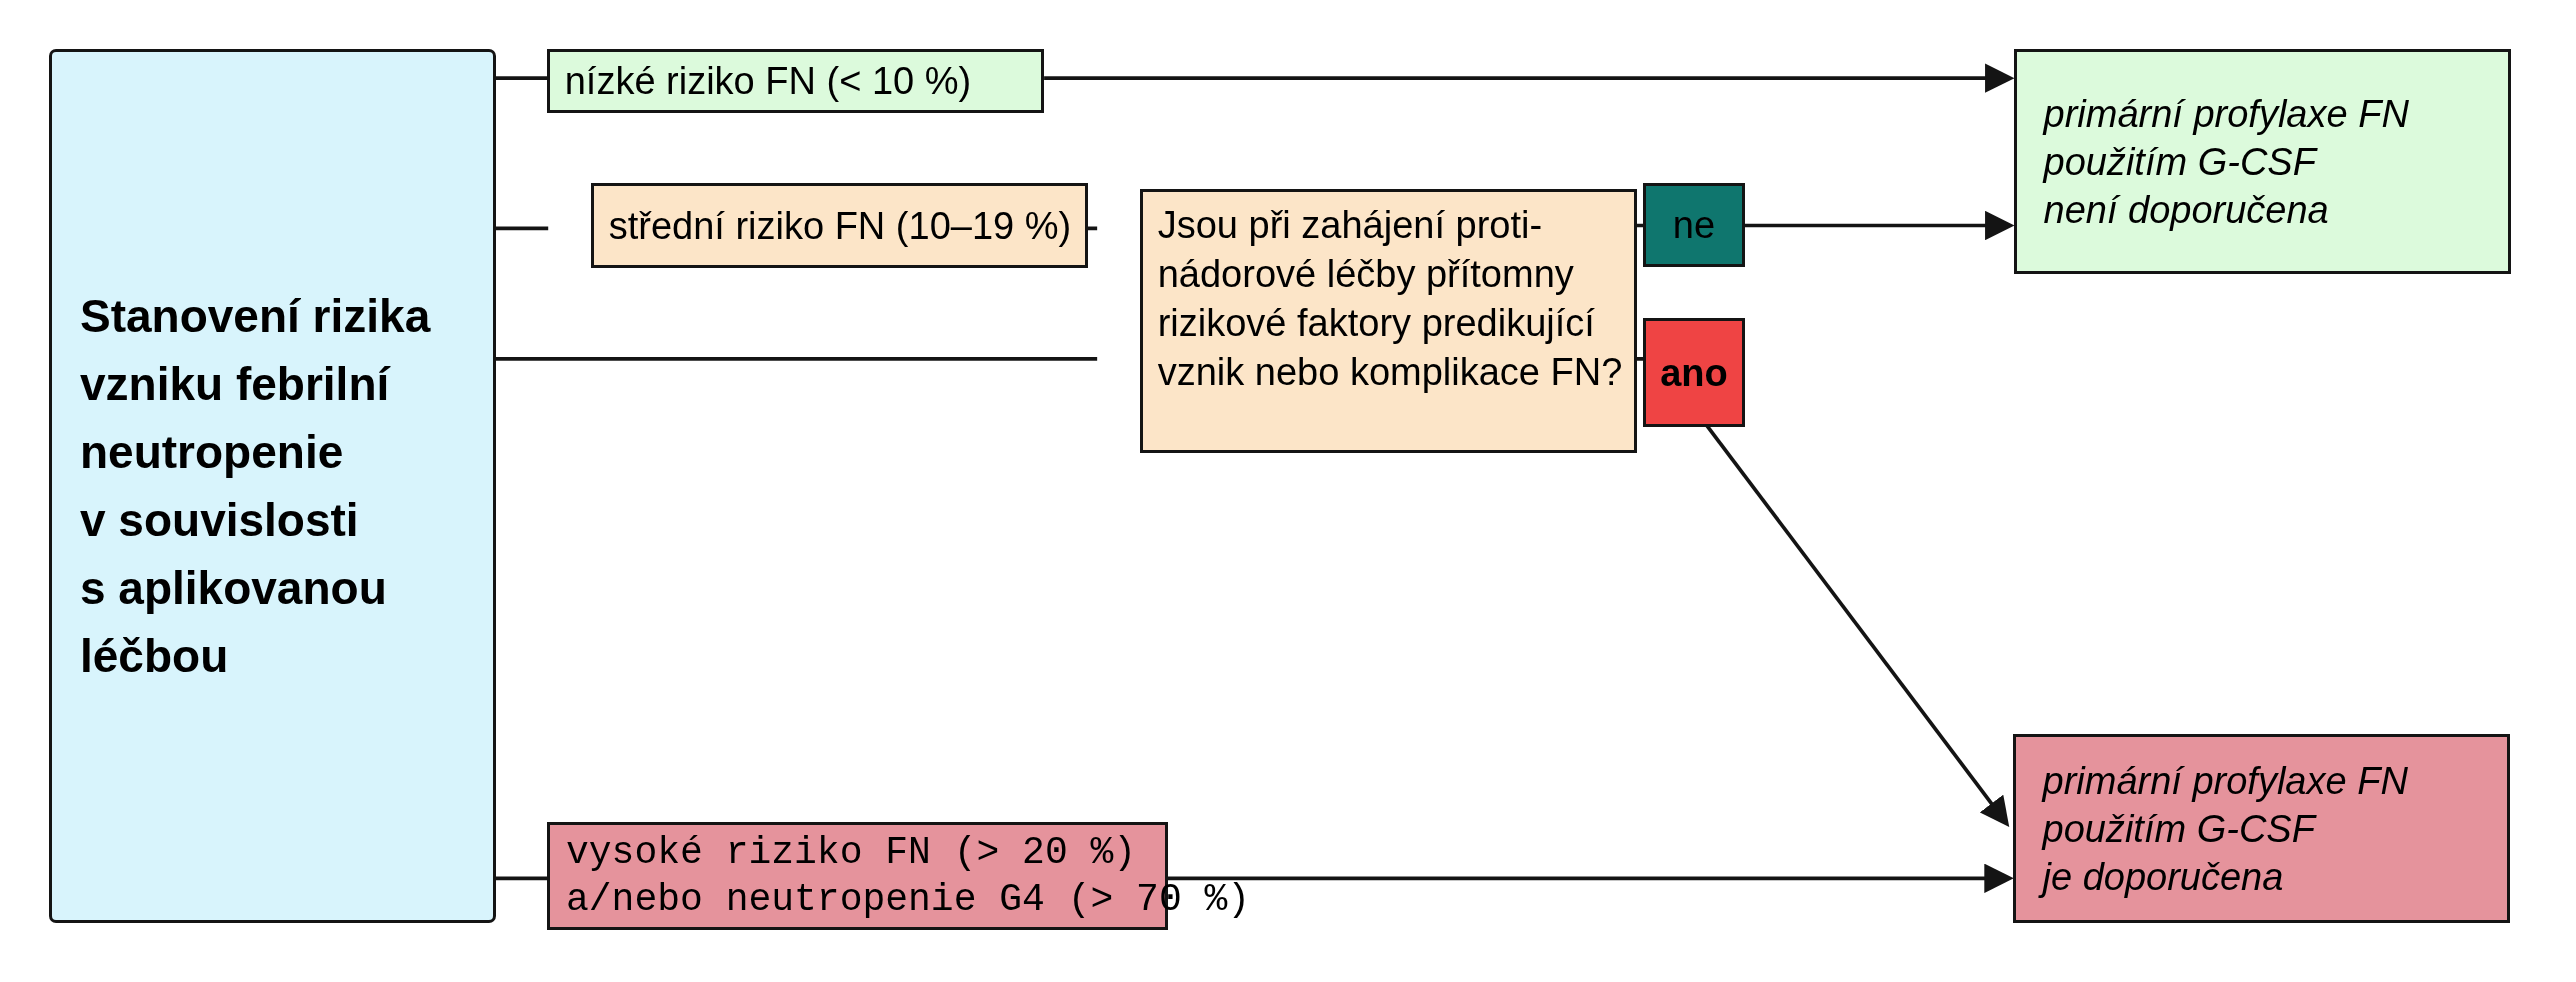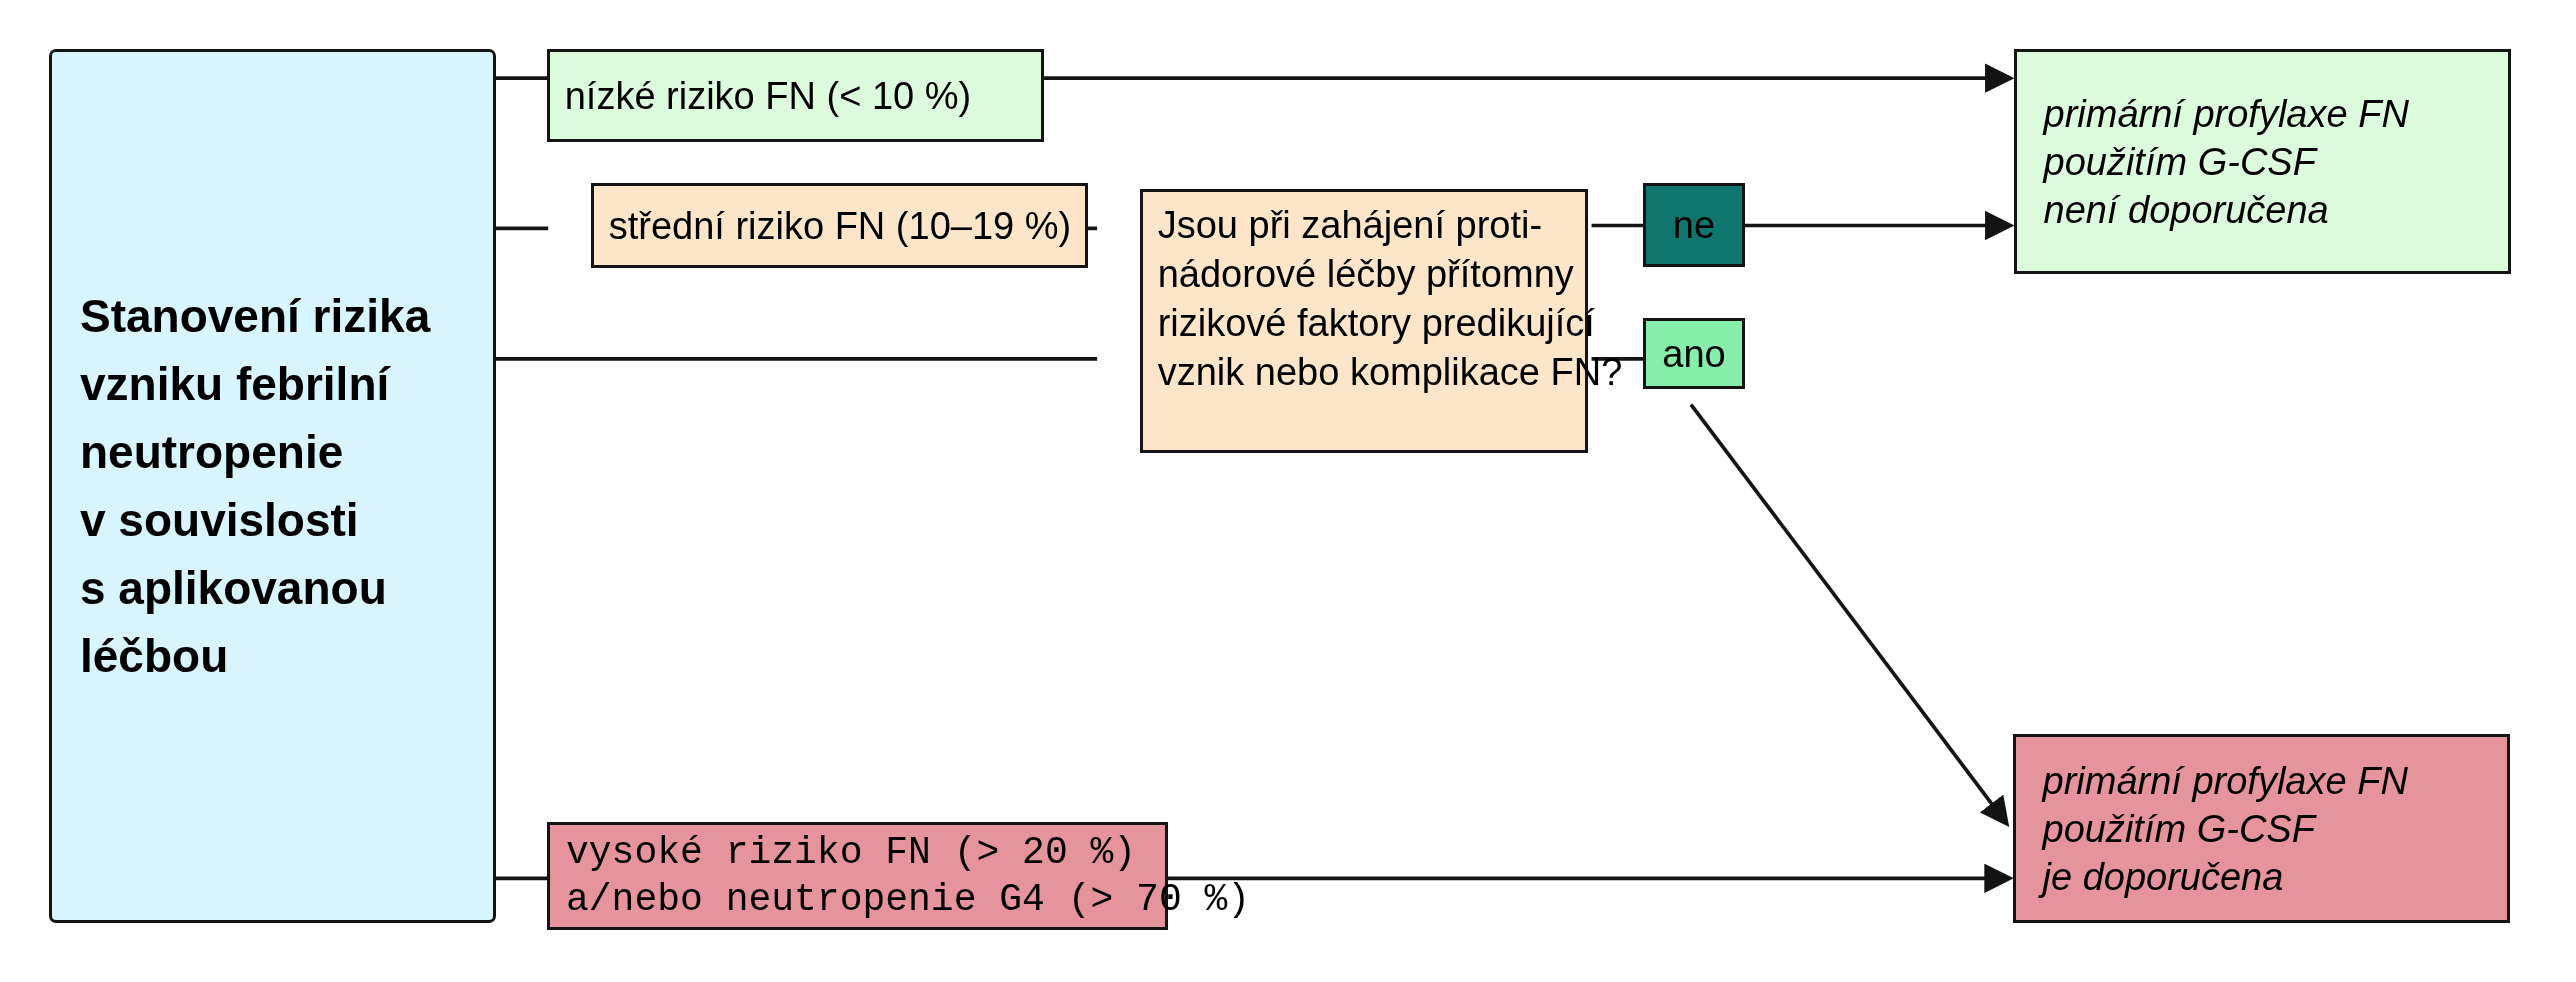--- a/index.html
+++ b/index.html
@@ -96,40 +96,40 @@
 
   <div class="node node--root" style="left: 49px; top: 49px; width: 447px; height: 874px; background-color: rgb(216, 244, 252); border-radius: 7px;">
     <span class="node-label">Stanovení rizika
 vzniku febrilní
 neutropenie
 v souvislosti
 s aplikovanou
 léčbou</span>
   </div>
 
-  <div class="node node--green node--pad-sm" style="left: 547px; top: 49px; width: 497px; height: 93px; background-color: rgb(220, 250, 220);">
+  <div class="node node--green node--pad-sm" style="left: 547px; top: 49px; width: 497px; height: 64px; background-color: rgb(220, 250, 220);">
     <span class="node-label">nízké riziko FN (&lt; 10 %)</span>
   </div>
 
   <div class="node node--peach node--pad-sm" style="left: 547px; top: 183px; width: 497px; height: 85px; background-color: rgb(252, 229, 200);">
     <span class="node-label">střední riziko FN (10–19 %)</span>
   </div>
 
-  <div class="node node--peach node--pad-sm node--top" style="left: 1096px; top: 189px; width: 448px; height: 264px; background-color: rgb(252, 229, 200);">
+  <div class="node node--peach node--pad-sm node--top" style="left: 1096px; top: 189px; width: 497px; height: 264px; background-color: rgb(252, 229, 200);">
     <span class="node-label">Jsou při zahájení proti-
 nádorové léčby přítomny
 rizikové faktory predikující
 vznik nebo komplikace FN?</span>
   </div>
 
   <div class="node node--green node--center" style="left: 1643px; top: 183px; width: 102px; height: 84px; background-color: #0f766e;">
     <span class="node-label">ne</span>
   </div>
 
-  <div class="node node--pink node--center" style="left: 1643px; top: 318px; width: 102px; height: 71px; background-color: #86efac;">
+  <div class="node node--pink node--center" style="left: 1643px; top: 318px; width: 102px; height: 109px; background-color: #ef4444; font-weight: bold;">
     <span class="node-label">ano</span>
   </div>
 
   <div class="node node--green node--pad-md" style="left: 2014px; top: 49px; width: 497px; height: 225px; background-color: rgb(220, 250, 220);">
     <span class="node-label">primární profylaxe FN
 použitím G-CSF
 není doporučena</span>
   </div>
 
   <div class="node node--pink node--high" style="left: 547px; top: 822px; width: 621px; height: 108px; background-color: rgb(229, 147, 156);">

